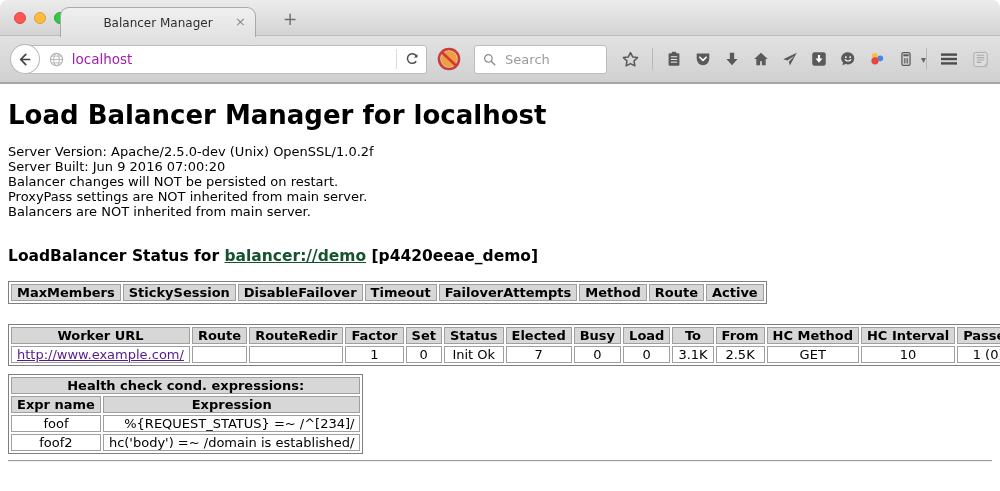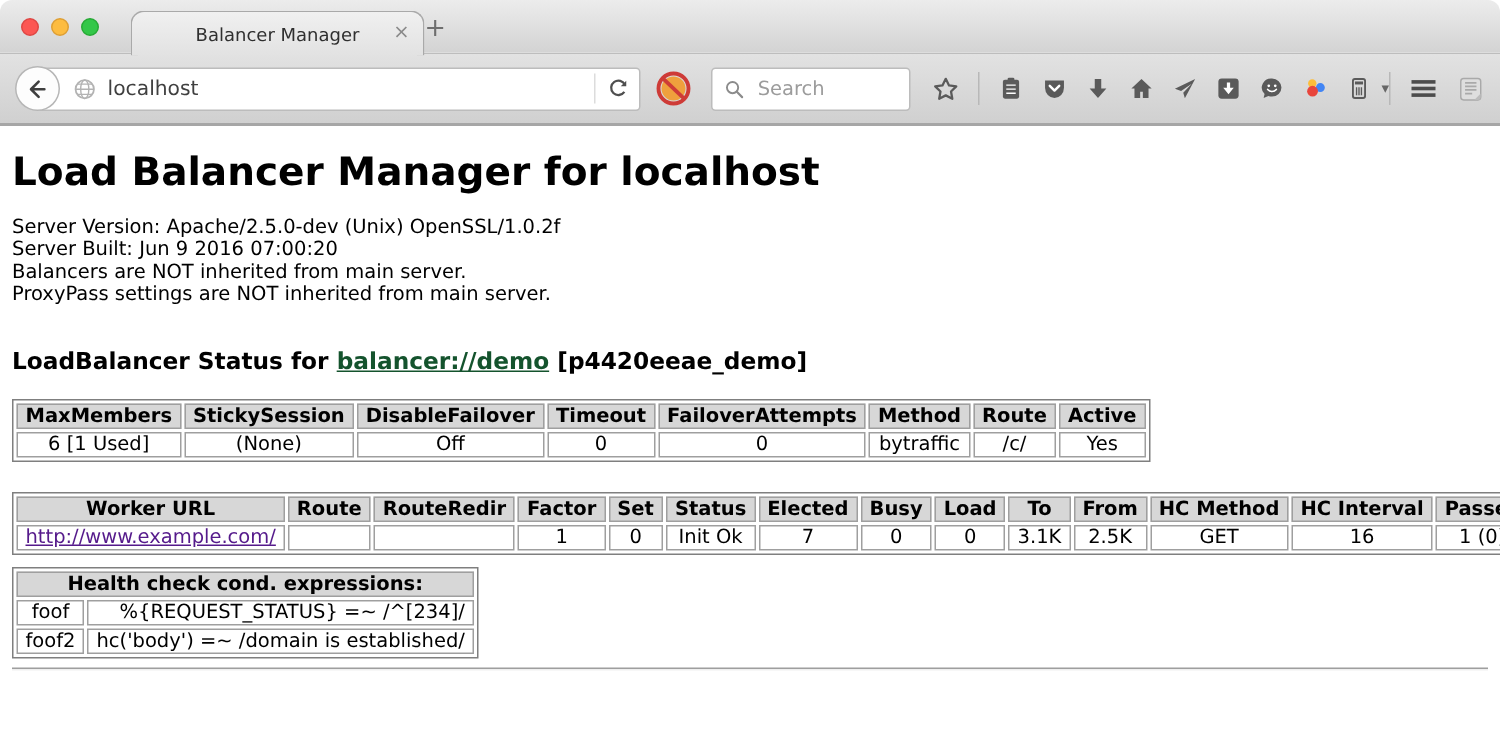--- a/index.html
+++ b/index.html
@@ -17,21 +17,21 @@
     background:linear-gradient(#ececec,#d3d3d3);
     border-radius:8px 8px 0 0;
     border-bottom:1px solid #bdbdbd;
   }
   .traffic { position:absolute; left:14px; top:12px; display:flex; gap:8px; }
   .light { width:12px; height:12px; border-radius:50%; display:inline-block; }
   .light.red   { background:#fc5753; border:1px solid #df4744; }
   .light.yellow{ background:#fdbc40; border:1px solid #de9f34; }
   .light.green { background:#33c748; border:1px solid #27aa35; }
   .tab {
-    position:absolute; left:87px; top:7px; width:196px; height:30px;
+    position:absolute; left:60px; top:7px; width:196px; height:30px;
     background:linear-gradient(#f0f0f0,#e2e2e2);
     border:1px solid #a9a9a9; border-bottom:none;
     border-radius:9px 9px 0 0;
     display:flex; align-items:center; justify-content:center;
     font-size:12px; color:#2f2f2f;
   }
   .tab-close { position:absolute; right:9px; top:7px; color:#8a8a8a; font-size:13px; line-height:13px; }
   .new-tab { position:absolute; left:283px; top:9px; color:#6e6e6e; font-size:17px; }
   .navbar {
     height:48px;
@@ -44,21 +44,21 @@
     width:30px; height:30px; border-radius:50%;
     background:#fdfdfd; border:1px solid #b6b6b6;
     display:flex; align-items:center; justify-content:center;
     z-index:2; margin-right:-15px; padding:0;
   }
   .urlbar {
     height:29px; width:406px;
     background:#fff; border:1px solid #bcbcbc; border-radius:3px;
     display:flex; align-items:center; padding:0 6px 0 22px;
   }
-  .urlbar .host { font-size:13.5px; color:#404040; margin-left:7px; }
+  .urlbar .host { font-size:13.5px; color:#a21caf; margin-left:7px; }
   .urlbar .rest { font-size:13.5px; color:#9b9b9b; }
   .urlbar .spacer { flex:1; }
   .urlbar .vdiv { width:1px; height:20px; background:#dcdcdc; margin:0 7px; }
   .icon-btn { background:none; border:none; padding:0; display:flex; align-items:center; justify-content:center; }
   .blocked { margin-left:9px; }
   .searchbar {
     margin-left:12px; width:134px; height:29px;
     background:#fff; border:1px solid #bcbcbc; border-radius:3px;
     display:flex; align-items:center; padding:0 7px;
   }
@@ -251,51 +251,42 @@
     </div>
   </div>
 </div>
 
 <div class="page">
   <h1 class="pagetitle">Load Balancer Manager for localhost</h1>
 
   <div class="info">
     <div>Server Version: Apache/2.5.0-dev (Unix) OpenSSL/1.0.2f</div>
     <div>Server Built: Jun 9 2016 07:00:20</div>
+    <div>Balancer changes will NOT be persisted on restart.</div>
+    <div>ProxyPass settings are NOT inherited from main server.</div>
     <div>Balancers are NOT inherited from main server.</div>
-    <div>ProxyPass settings are NOT inherited from main server.</div>
   </div>
 
   <h3 class="status">
     <span>LoadBalancer Status for</span>
     <a href="#">balancer://demo</a>
     <span>[p4420eeae_demo]</span>
   </h3>
 
   <table class="t tbl1">
     <tbody>
         <tr>
       <th>MaxMembers</th>
       <th>StickySession</th>
       <th>DisableFailover</th>
       <th>Timeout</th>
       <th>FailoverAttempts</th>
       <th>Method</th>
       <th>Route</th>
       <th>Active</th>
-    </tr>
-    <tr>
-      <td>6 [1 Used]</td>
-      <td>(None)</td>
-      <td>Off</td>
-      <td>0</td>
-      <td>0</td>
-      <td>bytraffic</td>
-      <td>/c/</td>
-      <td>Yes</td>
     </tr>
   </tbody>
     </table>
 
   <table class="t tbl2">
     <tbody>
         <tr>
       <th>Worker URL</th>
       <th>Route</th>
       <th>RouteRedir</th>
@@ -320,33 +311,37 @@
       <td></td>
       <td>1</td>
       <td>0</td>
       <td>Init Ok</td>
       <td>7</td>
       <td>0</td>
       <td>0</td>
       <td>3.1K</td>
       <td>2.5K</td>
       <td>GET</td>
-      <td>16</td>
+      <td>10</td>
       <td>1 (0)</td>
 
     </tr>
   </tbody>
     </table>
 
   <table class="t tbl3">
     <tbody>
         <tr>
       <th colspan="2">Health check cond. expressions:</th>
     </tr>
     <tr>
+      <th>Expr name</th>
+      <th>Expression</th>
+    </tr>
+    <tr>
       <td>foof</td>
       <td class="left">%{REQUEST_STATUS} =~ /^[234]/</td>
     </tr>
     <tr>
       <td>foof2</td>
       <td class="left">hc('body') =~ /domain is established/</td>
     </tr>
   </tbody>
     </table>
 

